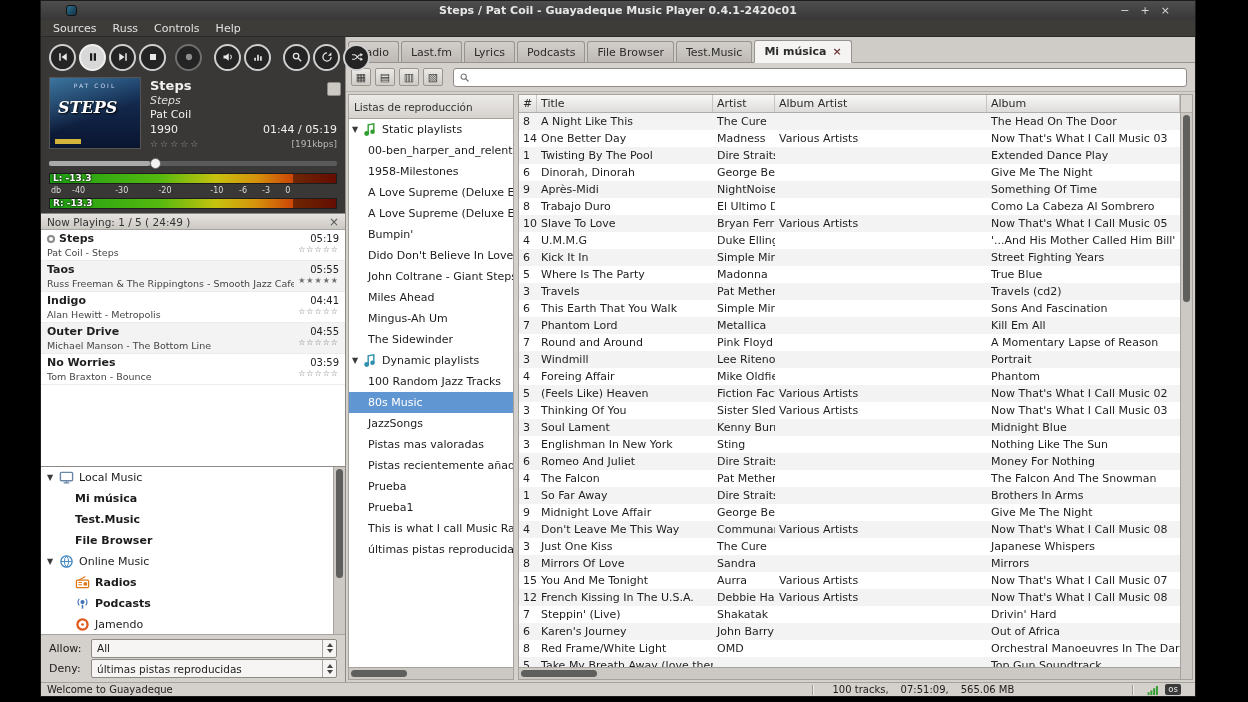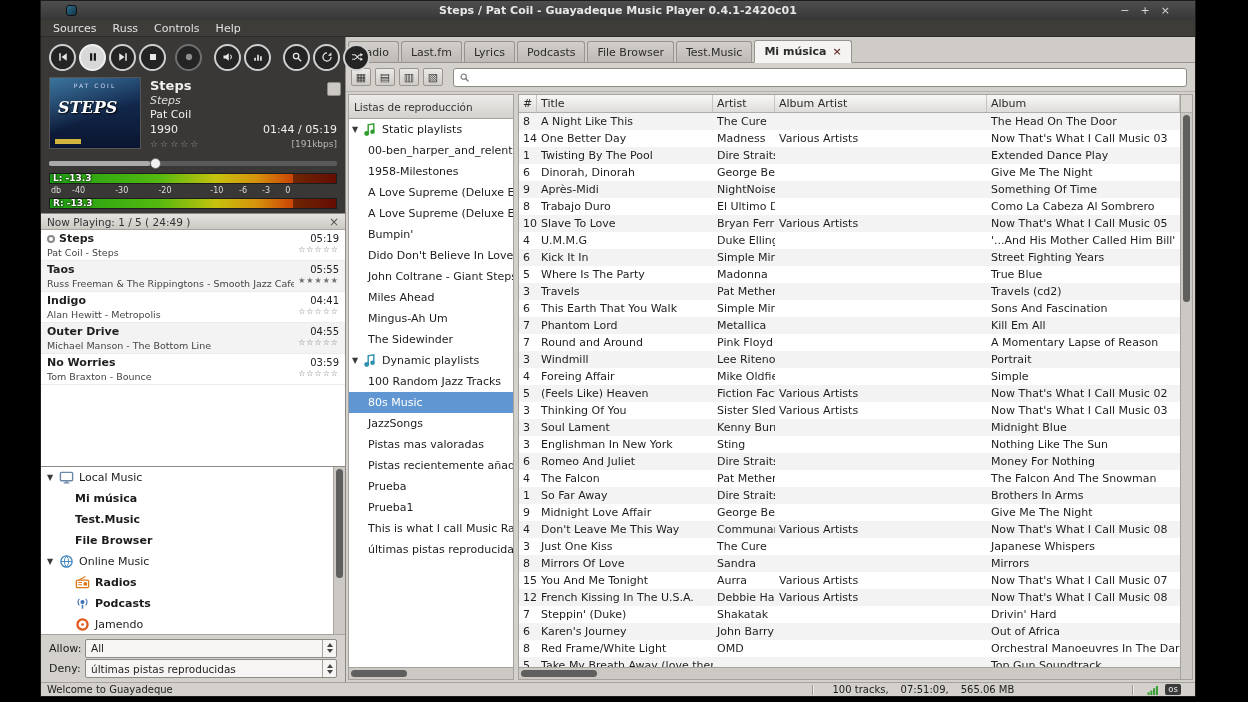--- a/index.html
+++ b/index.html
@@ -100,21 +100,21 @@
 .lib-row.lvl1{padding-left:34px;}
 .lib-row.bold{font-weight:bold;}
 .exp{width:12px;flex:none;font-size:8px;color:#3a3a3a;}
 .tree-ic{width:15px;height:15px;margin-right:5px;flex:none;fill:currentColor;}
 .lib-scroll{position:absolute;right:0;top:0;bottom:0;width:12px;background:#ccc8c3;
   border-left:1px solid #a8a4a0;}
 .lib-thumb{position:absolute;left:2px;right:2px;top:2px;height:65%;background:#5f5f5d;border-radius:5px;}
 
 .filters{height:48px;flex:none;background:#d4d0cb;border-top:1px solid #a8a4a0;padding:3px 8px;
   display:flex;flex-direction:column;justify-content:space-around;}
-.filter-row{display:flex;align-items:center;gap:0;}
+.filter-row{display:flex;align-items:center;gap:6px;}
 .filter-label{width:36px;font-size:11px;color:#1c1c1c;}
 .combo{flex:1;height:19px;background:#f6f5f3;border:1px solid #8e8a86;border-radius:2px;
   display:flex;align-items:center;padding-left:5px;font-size:10.5px;color:#222;}
 .combo-val{flex:1;white-space:nowrap;overflow:hidden;}
 .stepper{width:14px;height:100%;border-left:1px solid #a8a4a0;display:flex;flex-direction:column;
   align-items:center;justify-content:center;gap:2px;flex:none;}
 .tri-up{width:0;height:0;border-left:3px solid transparent;border-right:3px solid transparent;
   border-bottom:4px solid #444;}
 .tri-down{width:0;height:0;border-left:3px solid transparent;border-right:3px solid transparent;
   border-top:4px solid #444;}
@@ -904,21 +904,21 @@
                   <span class="td c2">Lee Ritenour</span>
                   <span class="td c3"></span>
                   <span class="td c4">Portrait</span>
                 </div>
 
                 <div class="tr">
                   <span class="td c0">4</span>
                   <span class="td c1">Foreing Affair</span>
                   <span class="td c2">Mike Oldfield</span>
                   <span class="td c3"></span>
-                  <span class="td c4">Simple</span>
+                  <span class="td c4">Phantom</span>
                 </div>
 
                 <div class="tr">
                   <span class="td c0">5</span>
                   <span class="td c1">(Feels Like) Heaven</span>
                   <span class="td c2">Fiction Factory</span>
                   <span class="td c3">Various Artists</span>
                   <span class="td c4">Now That's What I Call Music 02</span>
                 </div>
 
@@ -1013,21 +1013,21 @@
                 <div class="tr">
                   <span class="td c0">12</span>
                   <span class="td c1">French Kissing In The U.S.A.</span>
                   <span class="td c2">Debbie Harry</span>
                   <span class="td c3">Various Artists</span>
                   <span class="td c4">Now That's What I Call Music 08</span>
                 </div>
 
                 <div class="tr">
                   <span class="td c0">7</span>
-                  <span class="td c1">Steppin' (Duke)</span>
+                  <span class="td c1">Steppin' (Live)</span>
                   <span class="td c2">Shakatak</span>
                   <span class="td c3"></span>
                   <span class="td c4">Drivin' Hard</span>
                 </div>
 
                 <div class="tr">
                   <span class="td c0">6</span>
                   <span class="td c1">Karen's Journey</span>
                   <span class="td c2">John Barry</span>
                   <span class="td c3"></span>

